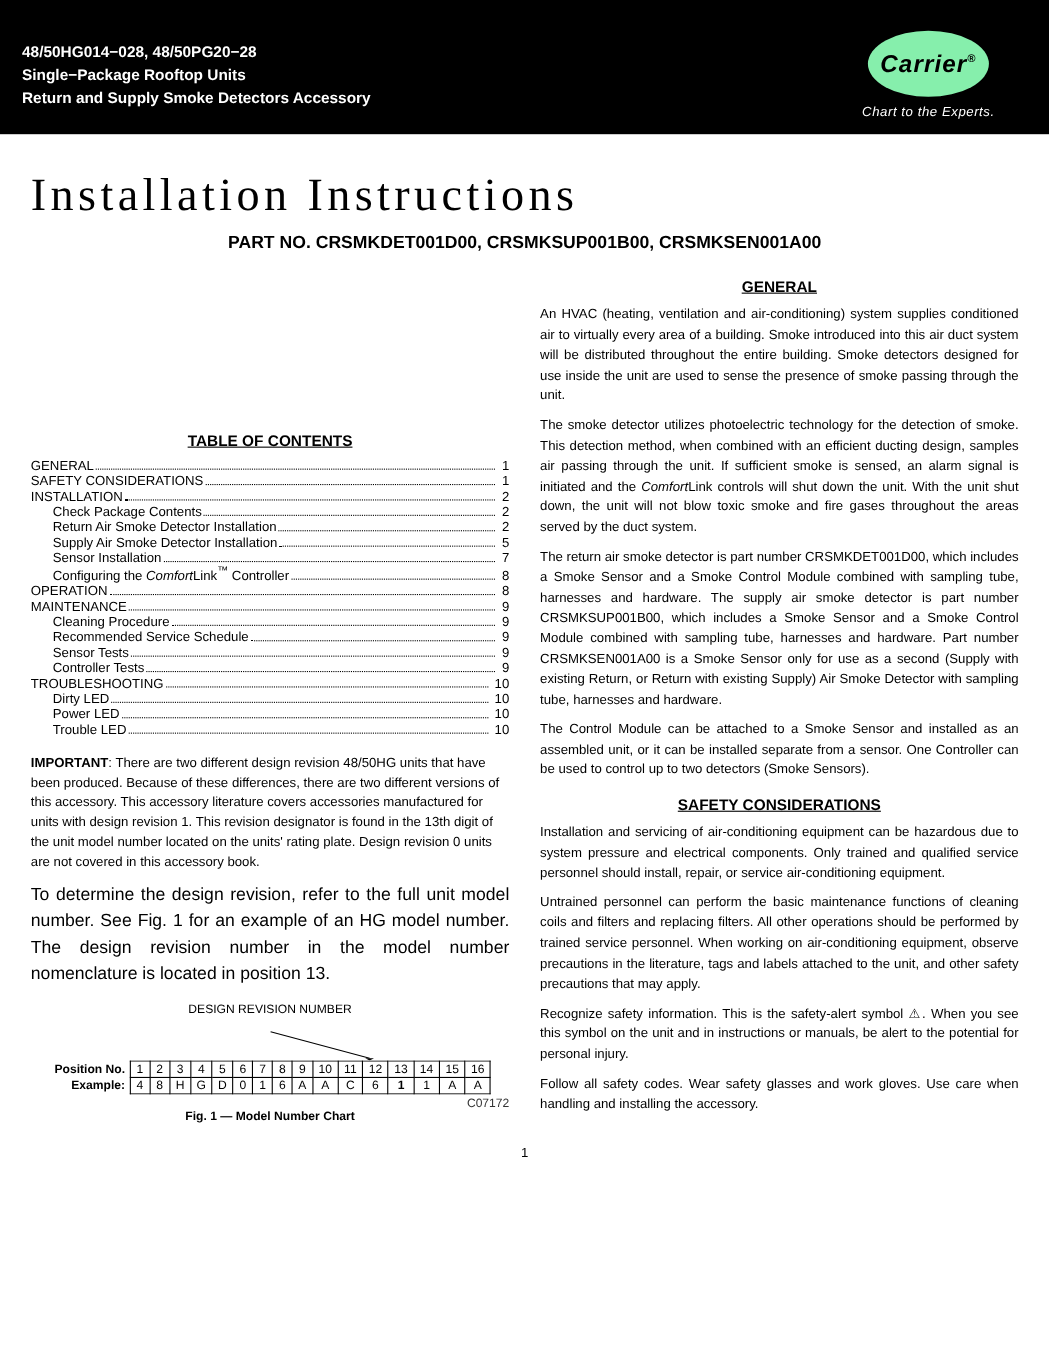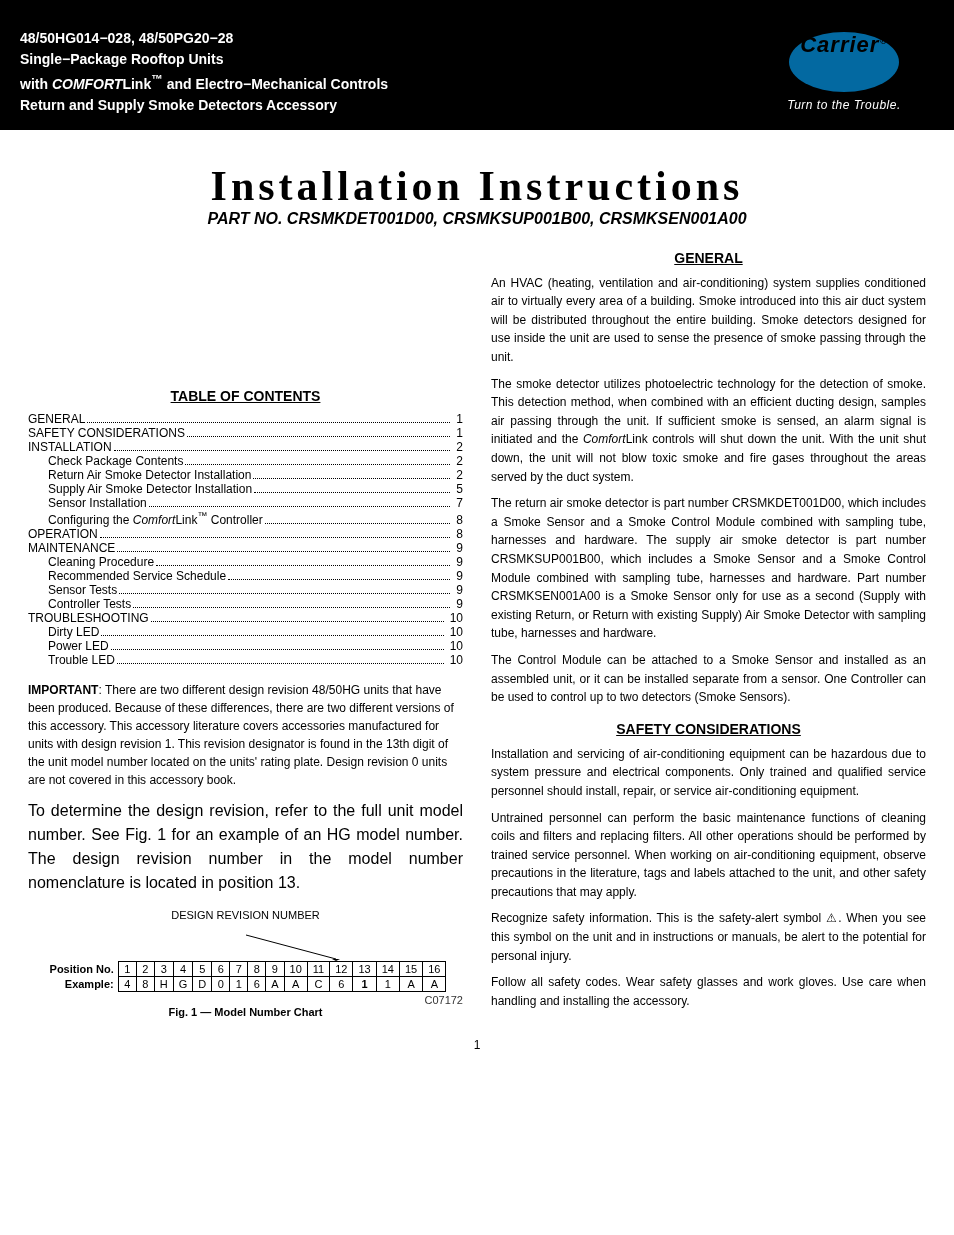--- a/index.html
+++ b/index.html
@@ -45,25 +45,26 @@
       align-items: center;
       justify-content: center;
       min-width: 180px;
     }
     .carrier-logo {
       display: flex;
       flex-direction: column;
       align-items: center;
     }
     .carrier-oval {
-      background: #0369a1;
+      background: #86efac;
       border-radius: 50%;
       width: 110px;
       height: 60px;
       display: flex;
+      align-items: center;
       justify-content: center;
       margin-bottom: 6px;
     }
     .carrier-oval-text {
       color: #000;
       font-size: 22px;
       font-weight: bold;
       font-style: italic;
       letter-spacing: 1px;
     }
@@ -78,34 +79,32 @@
       letter-spacing: 0.5px;
     }
 
     
     .main {
       padding: 10px 28px 20px 28px;
     }
 
     
     .doc-title {
-      text-align: center;
       font-size: 42px;
-      font-weight: bold;
-      margin: 22px 0 0 0;
+      font-weight: normal;
+      margin: 22px 0 10px 0;
       letter-spacing: 4px;
       font-family: 'Times New Roman', Times, serif;
     }
     .part-no {
       text-align: center;
       font-size: 16px;
       font-weight: bold;
       margin-bottom: 22px;
       font-family: Arial, sans-serif;
-      font-style: italic;
     }
 
     
     .two-col {
       display: flex;
       gap: 28px;
       align-items: flex-end;
     }
     .col-left {
       flex: 1;
@@ -221,34 +220,31 @@
 </head>
 <body>
 
 <div class="page">
 
   <div class="header">
     <div class="header-left">
       <div class="header-title-main">
         <div>48/50HG014−028, 48/50PG20−28</div>
         <div>Single−Package Rooftop Units</div>
-        <div>
-          <span>with </span><span class="italic-bold"><em><strong>COMFORT</strong></em></span><span>Link</span><sup>™</sup><span> and Electro−Mechanical Controls</span>
-        </div>
         <div>Return and Supply Smoke Detectors Accessory</div>
       </div>
     </div>
     <div class="header-right">
       <div class="carrier-logo">
         <div class="carrier-oval">
           <span class="carrier-oval-text">
             <em>Carrier</em><span class="carrier-reg">®</span>
           </span>
         </div>
-        <span class="carrier-tagline">Turn to the Trouble.</span>
+        <span class="carrier-tagline">Chart to the Experts.</span>
       </div>
     </div>
   </div>
 
   <div class="main">
 
     <div class="doc-title">Installation  Instructions</div>
 
     <div class="part-no">PART NO. CRSMKDET001D00, CRSMKSUP001B00, CRSMKSEN001A00</div>
 

